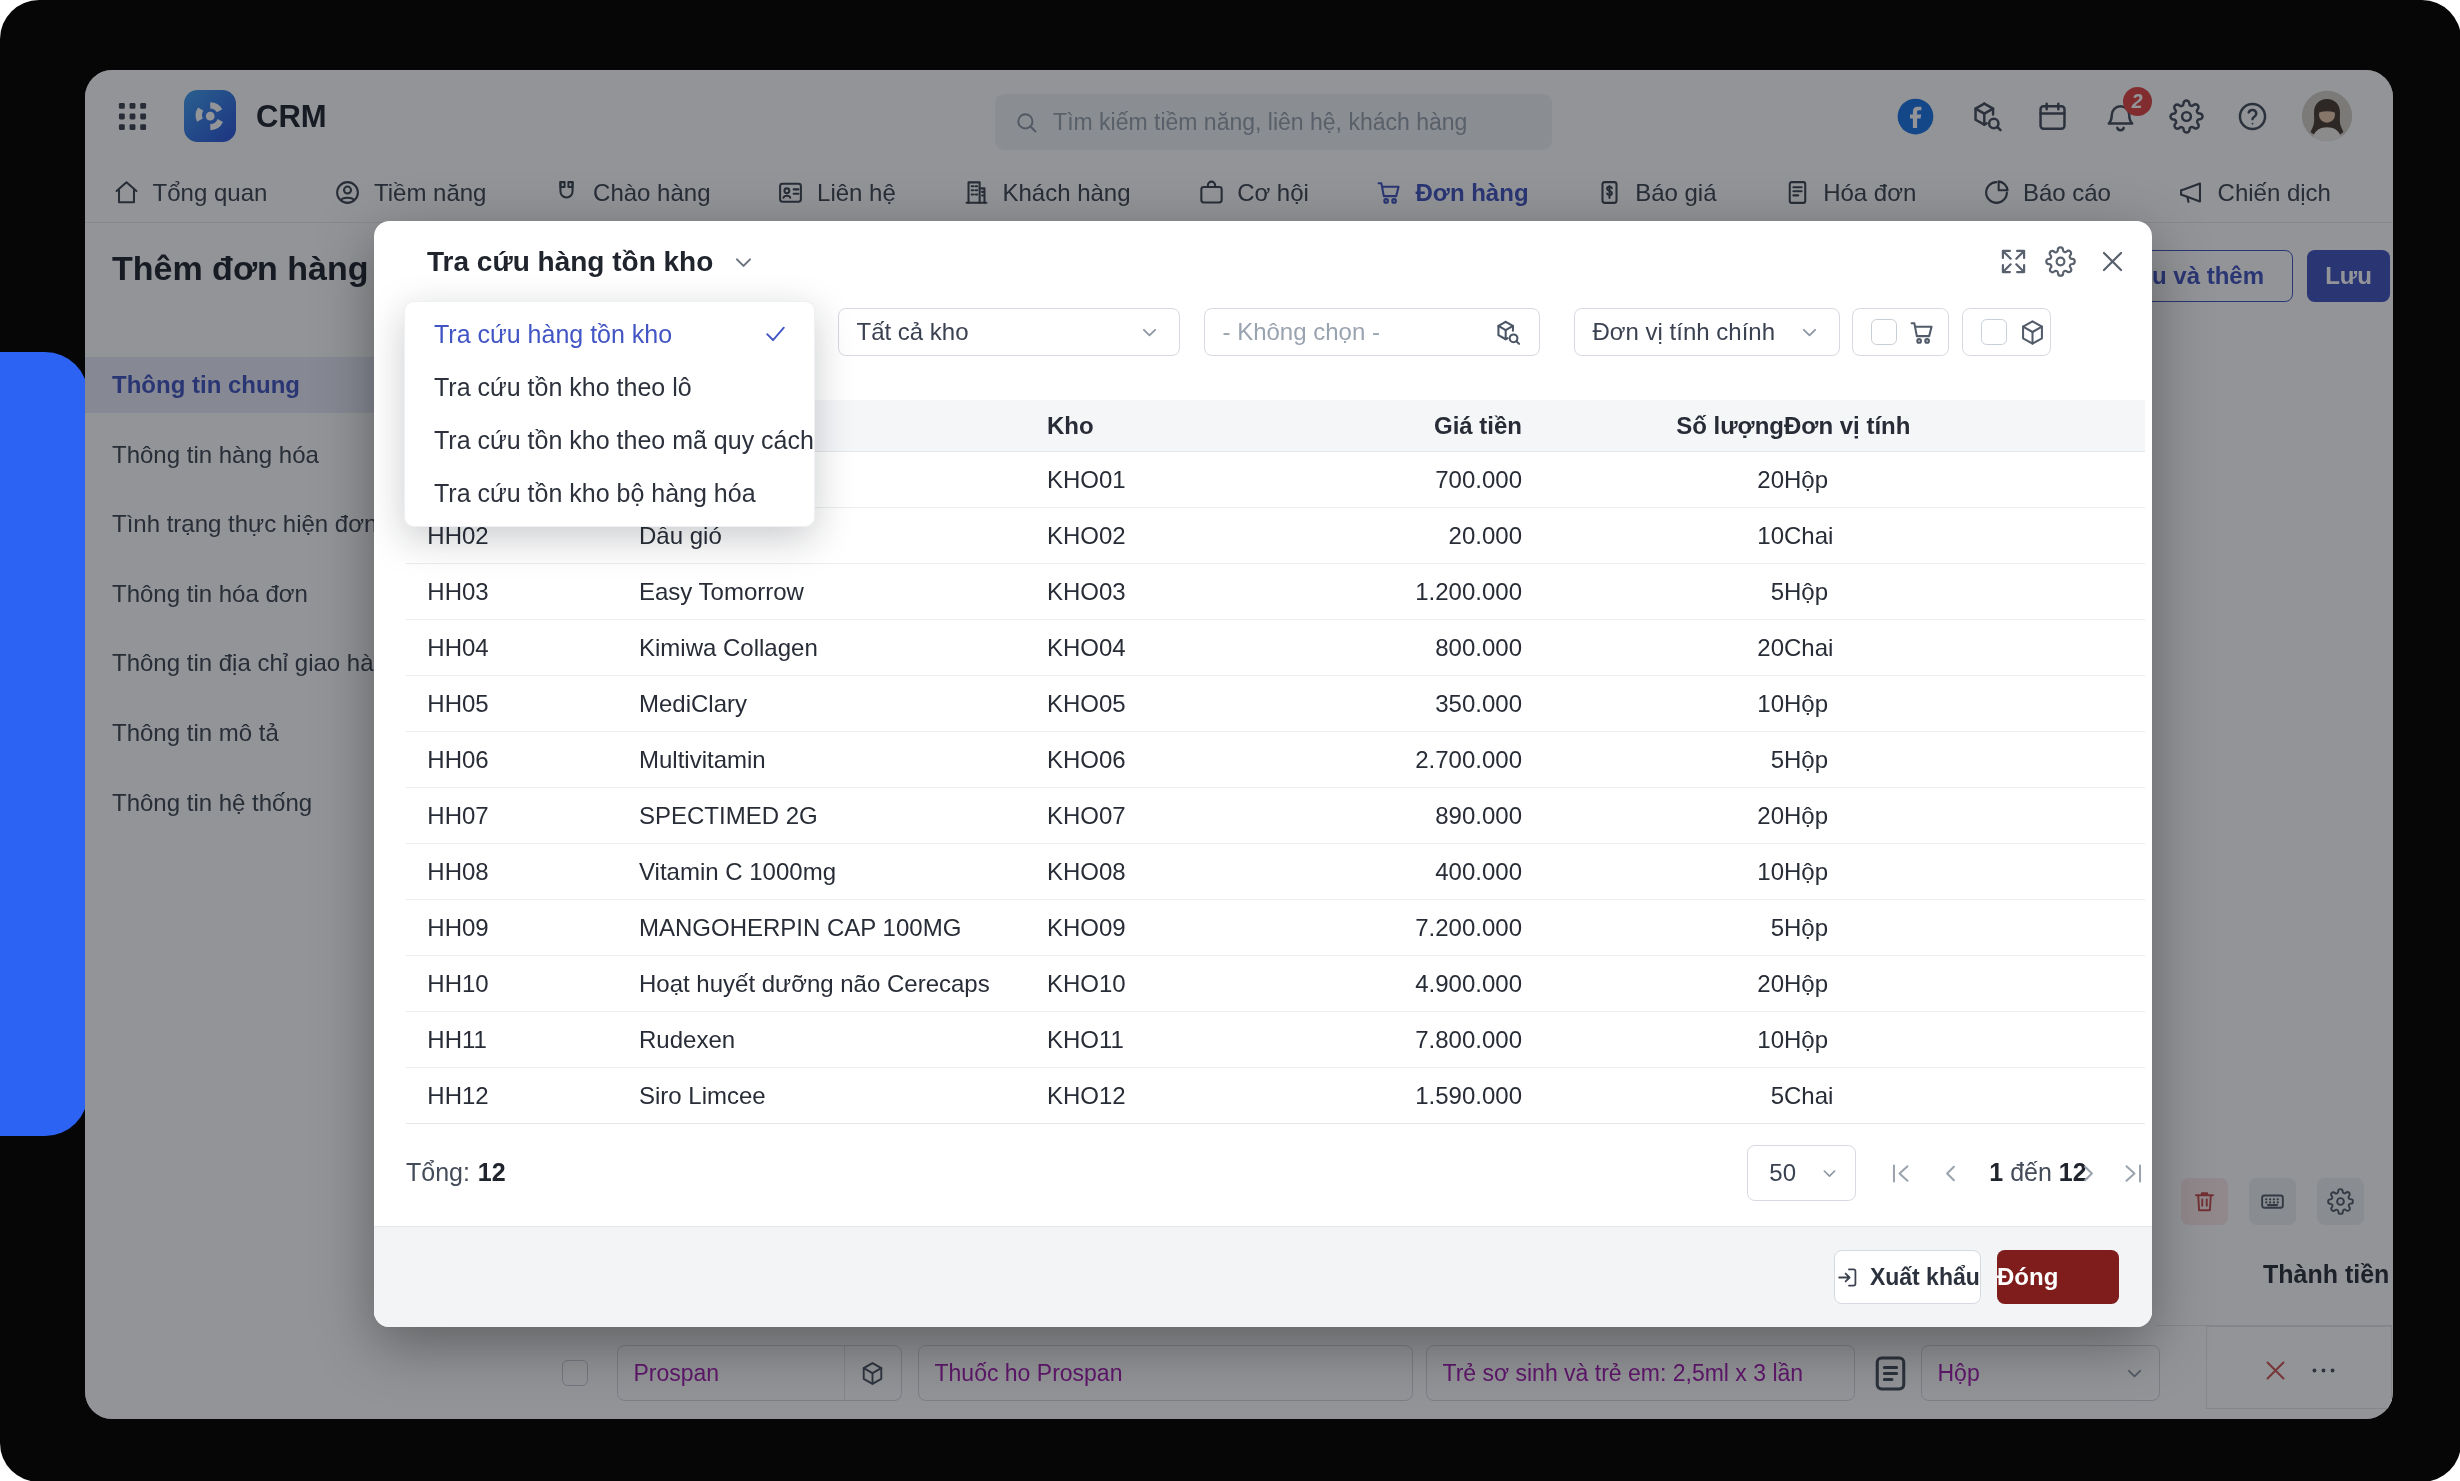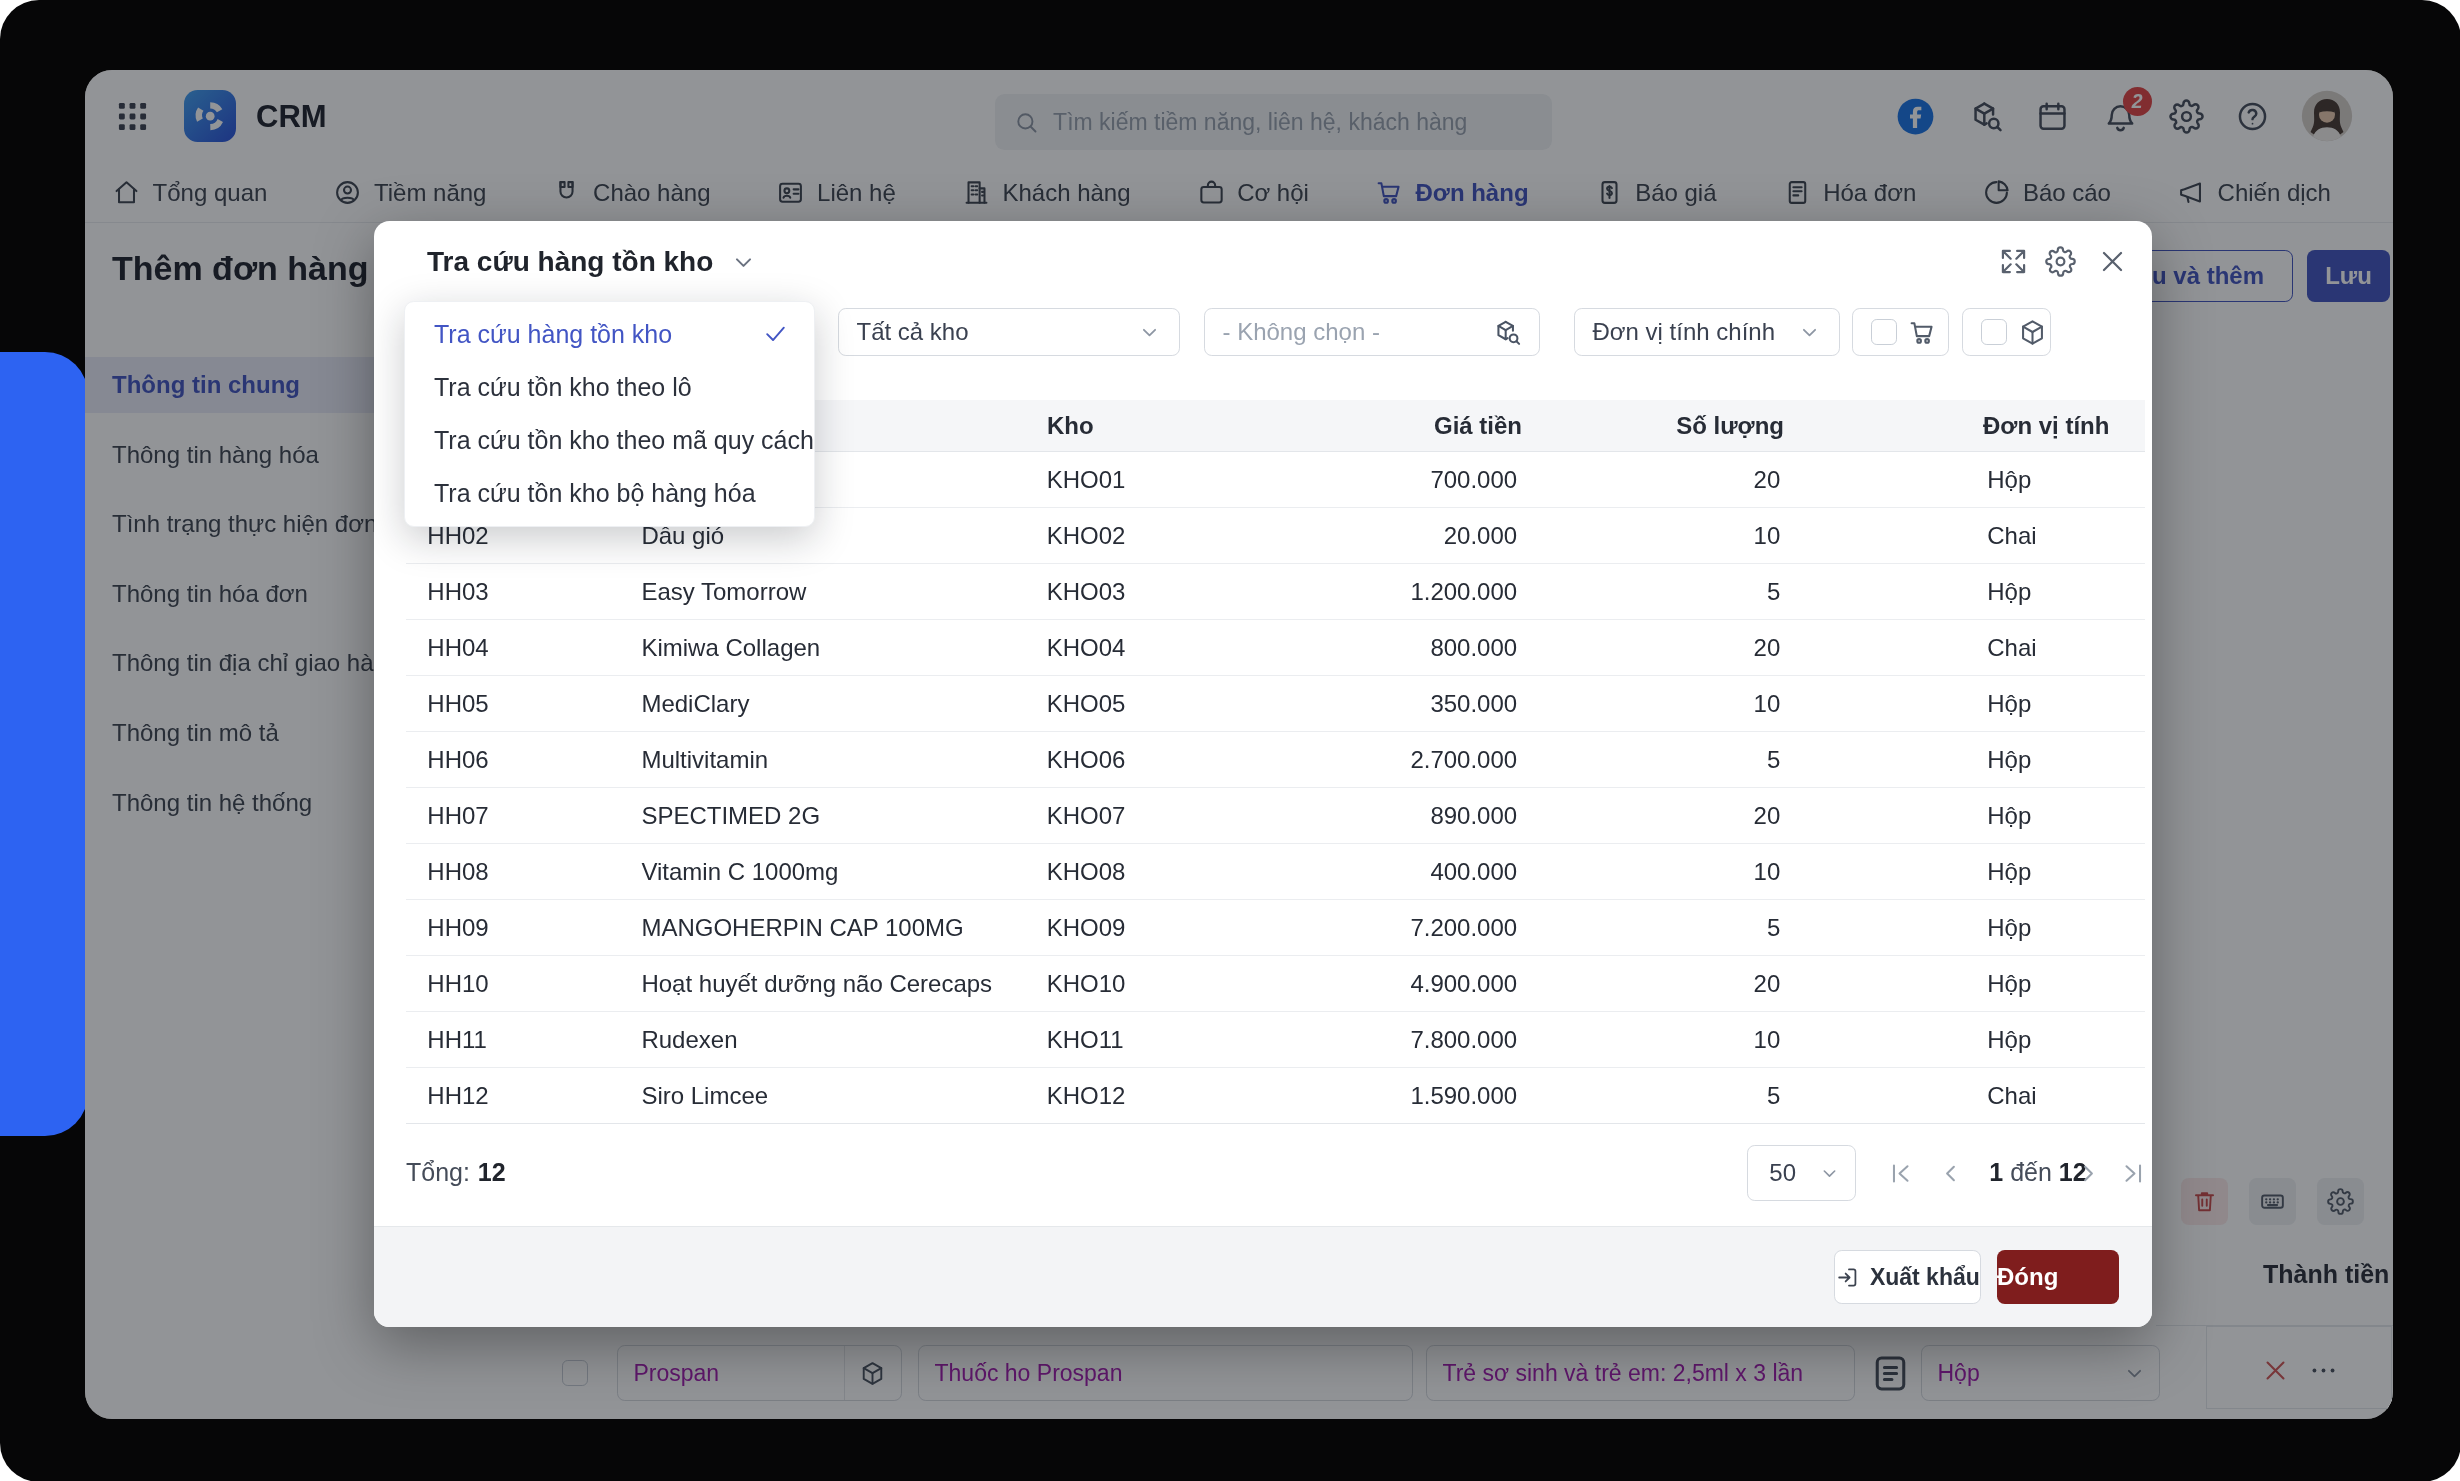--- a/index.html
+++ b/index.html
@@ -74,29 +74,29 @@
   .flt{position:absolute;top:87px;height:48px;border:1px solid #d6dae0;border-radius:7.8px;background:#fff;
     box-sizing:border-box;display:flex;align-items:center;padding:0 17.5px;font-size:24px;color:#3a4150;cursor:pointer;}
   .flt .chev{width:25px;height:25px;color:#8d96a3;margin-left:auto;flex:none;}
   .flt .ricon{width:29px;height:29px;color:#4a5464;margin-left:auto;flex:none;}
   .flt .cb{width:26px;height:26px;border:1.9px solid #c9cfd7;border-radius:5.8px;box-sizing:border-box;flex:none;}
   .flt .bicon{width:29px;height:29px;color:#525b69;margin-left:11.6px;flex:none;}
   .flt.ph{color:#9aa3b0;}
   .tbl{position:absolute;left:32px;top:179px;width:1739px;}
   .trow,.thead{display:flex;width:100%;box-sizing:border-box;}
   .thead{height:52px;background:#f5f6f8;border-bottom:1px solid #e3e6ea;font-weight:600;color:#272c36;align-items:center;}
-  .trow{height:56px;border-bottom:1px solid #ebedf0;align-items:center;color:#272c36;cursor:pointer;gap:8px;}
+  .trow{height:56px;border-bottom:1px solid #ebedf0;align-items:center;color:#272c36;cursor:pointer;}
   .trow:last-child{border-bottom:1px solid #e3e6ea;}
   .cell{font-size:24px;box-sizing:border-box;white-space:nowrap;overflow:hidden;}
   .c1{width:233px;padding-left:21.3px;}
   .c2{width:408px;}
   .c3{width:213px;}
   .c4{width:262px;text-align:right;}
   .c5{width:262px;text-align:right;}
-  .c6{width:361px;padding-left:199px;}
+  .c6{width:361px;}
   .m-total{position:absolute;left:32px;top:937px;font-size:25px;color:#454c59;}
   .m-total b{color:#20242c;margin-left:7.8px;}
   .psize{position:absolute;left:1373px;top:924px;width:109px;height:56px;border:1px solid #d6dae0;border-radius:7.8px;
     box-sizing:border-box;display:flex;align-items:center;padding:0 13.6px 0 21.3px;font-size:24px;color:#3a4150;cursor:pointer;}
   .psize .chev{width:23px;height:23px;color:#8d96a3;margin-left:auto;}
   .pag-ic{position:absolute;top:938px;width:29px;height:29px;color:#9aa3ae;cursor:pointer;}
   .pag-range{position:absolute;left:1599px;top:937px;width:130px;text-align:center;font-size:25px;color:#454c59;}
   .pag-range b{color:#20242c;}
   .m-bar{position:absolute;left:0;bottom:0;width:100%;height:101px;background:#f3f4f6;border-top:1px solid #e5e8eb;
     border-radius:0 0 15.5px 15.5px;box-sizing:border-box;}

